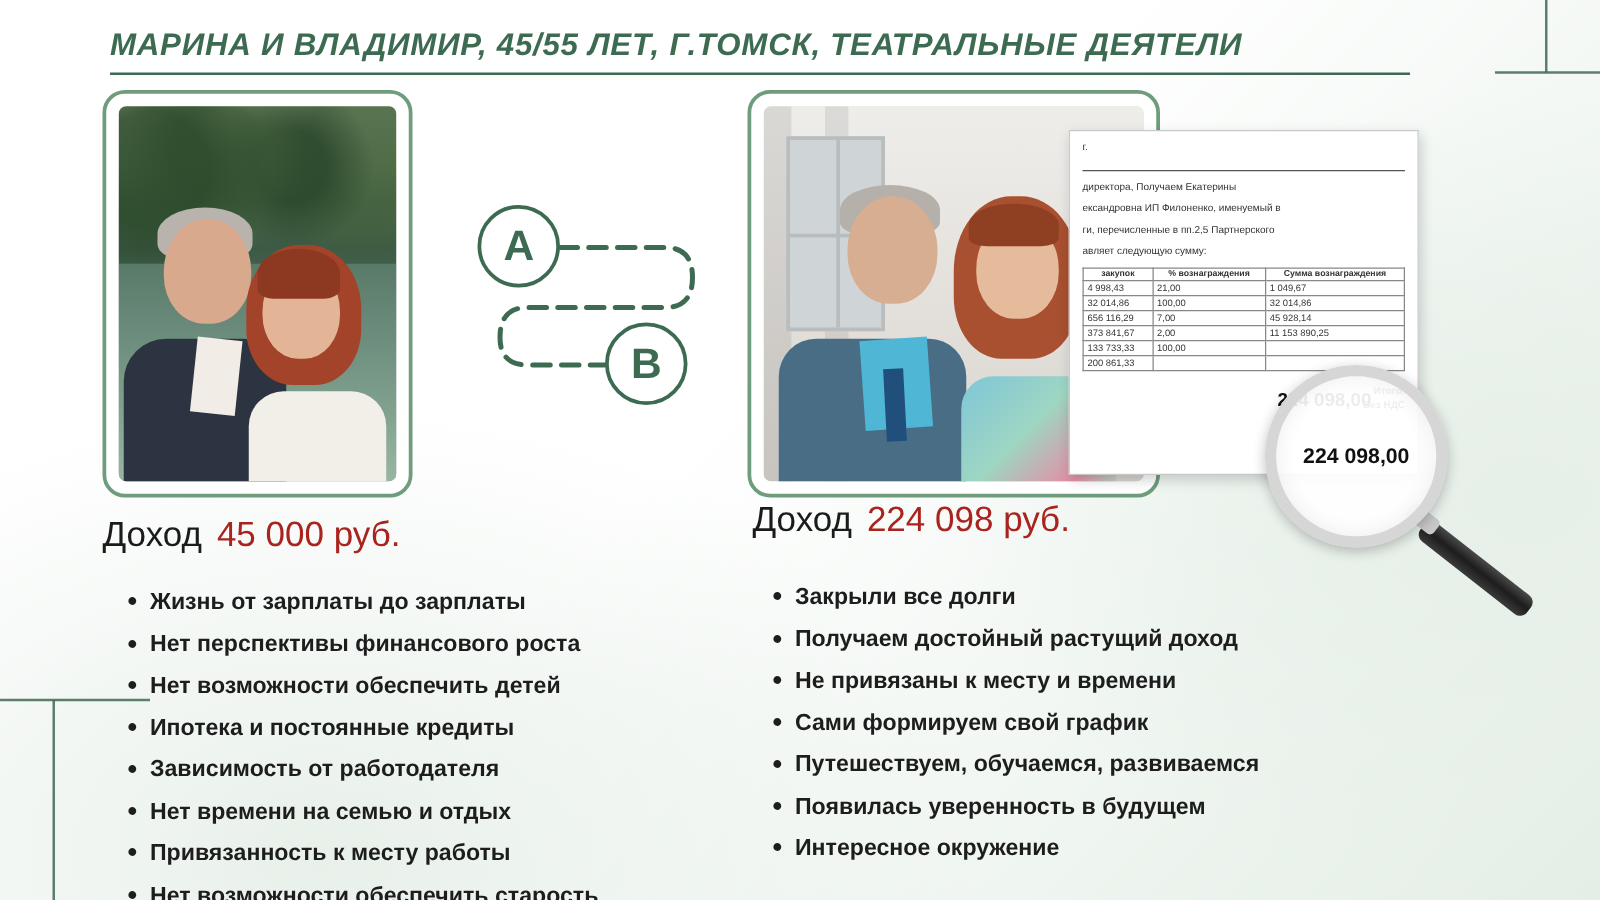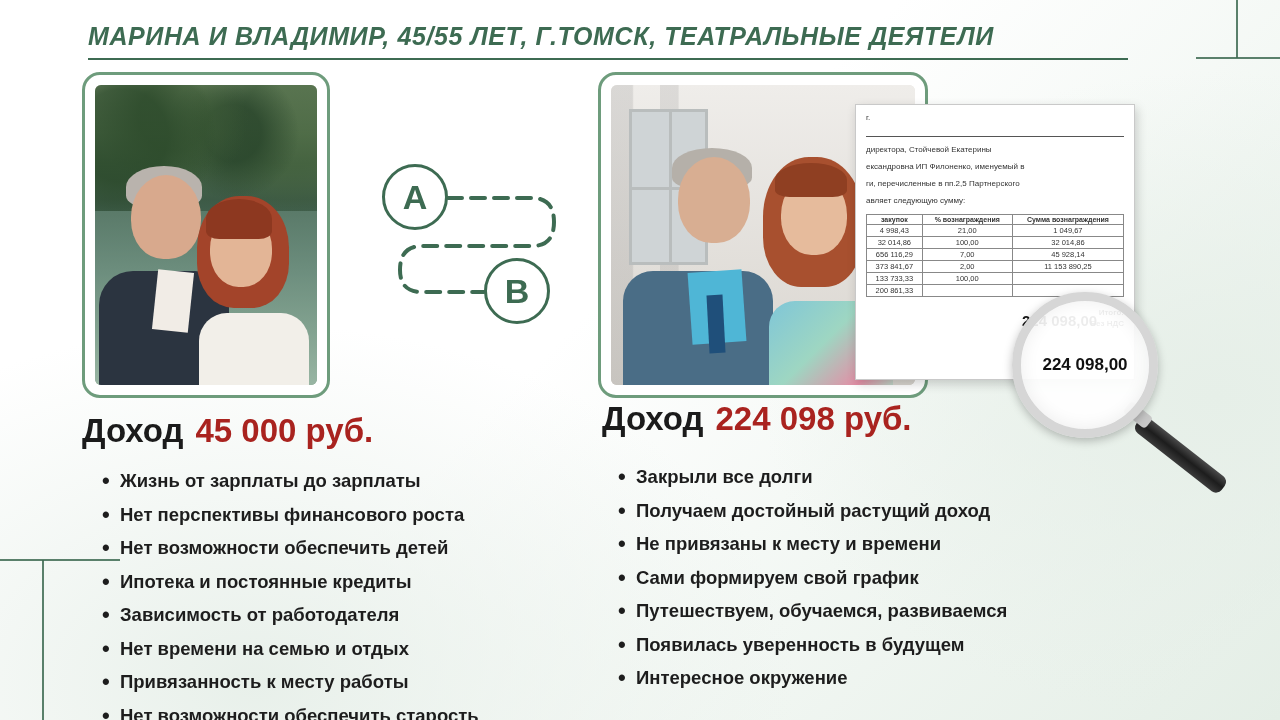--- a/index.html
+++ b/index.html
@@ -176,21 +176,21 @@
     box-shadow: 2px 4px 10px rgba(0,0,0,.18);
     font-size: 8px; color: #333;
     padding: 8px 10px;
     overflow: hidden;
   }
   .doc-topline { height: 1px; background: #555; margin: 14px 0 8px 0; }
   .doc-line { margin-bottom: 7px; line-height: 1.25; }
   .doc-table { width: 100%; border-collapse: collapse; margin-top: 8px; font-size: 7.5px; }
   .doc-table th, .doc-table td { border: 1px solid #888; padding: 1px 3px; }
   .doc-table th { font-weight: bold; text-align: center; font-size: 7px; }
-  .doc-table td.num { text-align: center; }
+  .doc-table td.num { text-align: left; }
   .doc-total { margin-top: 10px; text-align: right; font-weight: bold; font-size: 8px; line-height: 1.4; }
 
   
   .magnifier { position: absolute; left: 1012px; top: 292px; width: 230px; height: 200px; }
   .mag-lens {
     position: absolute; left: 0; top: 0; width: 146px; height: 146px;
     border-radius: 50%;
     border: 9px solid #d6d6d6;
     background: rgba(255,255,255,.92);
     box-shadow: 0 3px 10px rgba(0,0,0,.25), inset 0 0 18px rgba(0,0,0,.07);
@@ -219,21 +219,21 @@
     position: absolute; width: 66px; height: 66px; border-radius: 50%;
     border: 3px solid #3d6b52; color: #3d6b52;
     font-size: 34px; font-weight: bold;
     display: flex; align-items: center; justify-content: center;
     background: rgba(255,255,255,.4);
   }
   .ab-a { left: 20px; top: 14px; }
   .ab-b { left: 122px; top: 108px; }
 
   
-  .income { position: absolute; font-size: 33px; font-weight: bold; color: #1b1b1b; }
+  .income { position: absolute; font-size: 28px; font-weight: normal; color: #1b1b1b; }
   .income .amount { color: #a9231f; margin-left: 12px; }
   .income-left  { left: 82px;  top: 412px; }
   .income-right { left: 602px; top: 400px; }
 
   
   .bullets { position: absolute; font-size: 18.5px; font-weight: bold; color: #1d1d1d; line-height: 1.0; }
   .bullets li { list-style: none; position: relative; padding-left: 20px; margin-bottom: 15px; }
   .bullets li::before {
     content: "•"; position: absolute; left: 2px; top: -2px; font-size: 22px; color: #1d1d1d;
   }
@@ -288,21 +288,21 @@
       <div class="pr-woman-dress"></div>
       <div class="pr-woman-hair"></div>
       <div class="pr-woman-head"></div>
       <div class="pr-woman-hair-front"></div>
     </div>
   </div>
 
   <div class="doc">
     <div>г.</div>
     <div class="doc-topline"></div>
-    <div class="doc-line">директора, Стойчевой Екатерины</div>
+    <div class="doc-line">директора, Получаем Екатерины</div>
     <div class="doc-line">ександровна ИП Филоненко, именуемый в</div>
     <div class="doc-line">ги, перечисленные в пп.2,5 Партнерского</div>
     <div class="doc-line">авляет следующую сумму:</div>
 
     <table class="doc-table">
       <thead>
         <tr>
           <th>закупок</th>
           <th>% вознаграждения</th>
           <th>Сумма вознаграждения</th>

